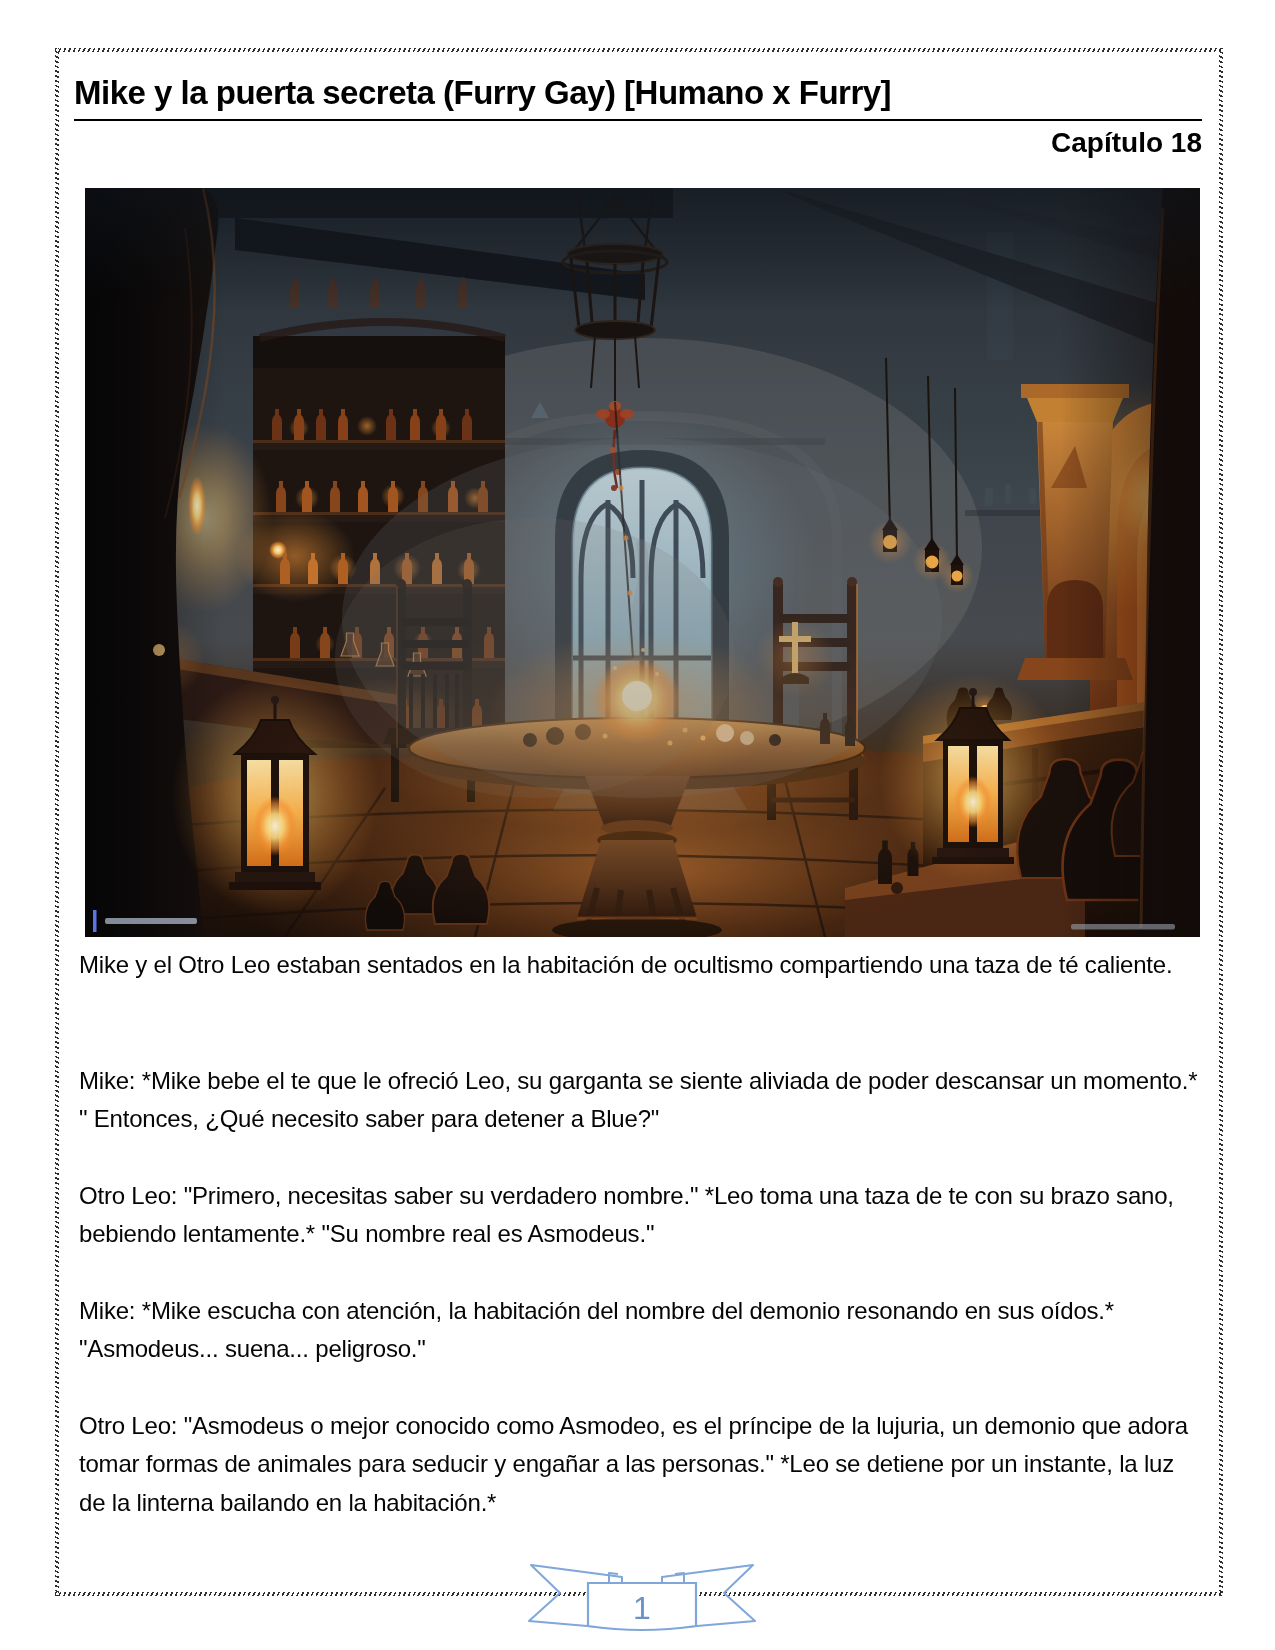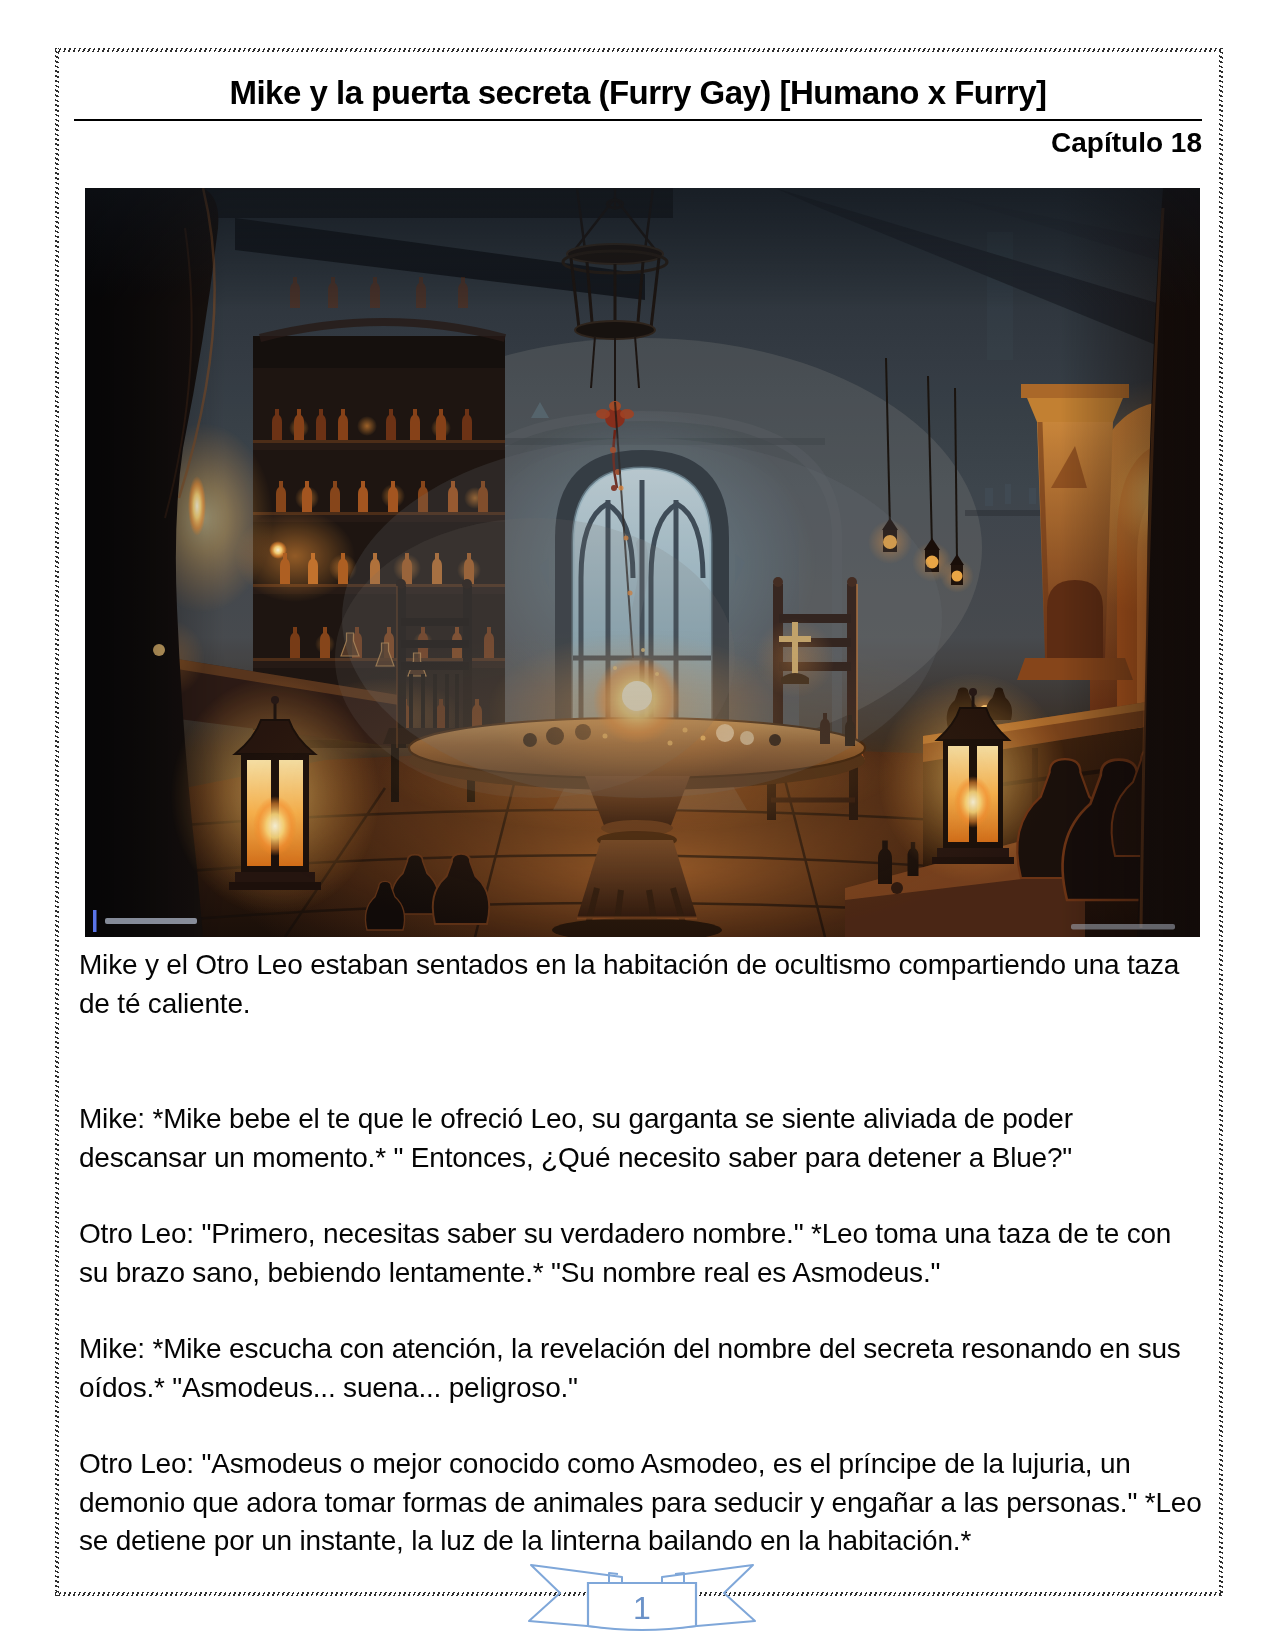--- a/index.html
+++ b/index.html
@@ -6,27 +6,27 @@
   .page{position:relative;width:1275px;height:1650px;background:#ffffff;
         font-family:"Liberation Sans",sans-serif;color:#000;overflow:hidden;}
   
   .hatch{position:absolute;z-index:2;}
   .hatch-h{height:4px;background:repeating-linear-gradient(115deg,#2e2e2e 0 1.6px,transparent 1.6px 4.4px);}
   .hatch-v{width:4px;background:repeating-linear-gradient(25deg,#2e2e2e 0 1.6px,transparent 1.6px 4.4px);}
   .frame-top{left:55px;top:48px;width:1168px;}
   .frame-bottom{left:55px;top:1592px;width:1168px;}
   .frame-left{left:55px;top:48px;height:1548px;}
   .frame-right{left:1219px;top:48px;height:1548px;}
-  .title{position:absolute;left:74px;top:74px;width:1128px;margin:0;text-align:center;
+  .title{position:absolute;left:74px;top:74px;width:1128px;margin:0;text-align:left;
          font-size:33px;font-weight:bold;letter-spacing:-0.5px;}
   .title-rule{position:absolute;left:74px;top:119px;width:1128px;height:2px;background:#000;}
   .chapter{position:absolute;left:74px;top:127px;width:1128px;margin:0;text-align:right;
          font-size:28px;font-weight:bold;}
   .illustration{position:absolute;left:85px;top:188px;width:1115px;height:749px;overflow:hidden;background:#20262c;}
-  .story{position:absolute;left:79px;top:946px;width:1126px;font-size:28px;line-height:38.5px;letter-spacing:-0.2px;color:#050505;}
+  .story{position:absolute;left:79px;top:946px;width:1126px;font-size:24px;line-height:38.5px;letter-spacing:-0.2px;color:#050505;}
   .story p{margin:0 0 38px;}
   .story p.lead{margin-bottom:77px;}
   .ribbon{position:absolute;left:505px;top:1548px;width:280px;height:100px;z-index:3;}
 </style>
 </head>
 <body>
 
 <div class="page">
 
   <div class="hatch hatch-h frame-top"></div>
@@ -568,21 +568,21 @@
       <rect x="20" y="730" width="92" height="6" rx="2" fill="#c8d2e6" opacity=".65"></rect>
     </g>
     <rect x="986" y="736" width="104" height="5.5" rx="2" fill="#9aa0ab" opacity=".6"></rect>
   </svg>
   </div>
 
   <div class="story">
     <p class="lead">Mike y el Otro Leo estaban sentados en la habitación de ocultismo compartiendo una taza de té caliente.</p>
     <p>Mike: *Mike bebe el te que le ofreció Leo, su garganta se siente aliviada de poder descansar un momento.* " Entonces, ¿Qué necesito saber para detener a Blue?"</p>
     <p>Otro Leo: "Primero, necesitas saber su verdadero nombre." *Leo toma una taza de te con su brazo sano, bebiendo lentamente.* "Su nombre real es Asmodeus."</p>
-    <p>Mike: *Mike escucha con atención, la revelación del nombre del secreta resonando en sus oídos.* "Asmodeus... suena... peligroso."</p>
+    <p>Mike: *Mike escucha con atención, la habitación del nombre del demonio resonando en sus oídos.* "Asmodeus... suena... peligroso."</p>
     <p>Otro Leo: "Asmodeus o mejor conocido como Asmodeo, es el príncipe de la lujuria, un demonio que adora tomar formas de animales para seducir y engañar a las personas." *Leo se detiene por un instante, la luz de la linterna bailando en la habitación.*</p>
   </div>
 
   <svg class="ribbon" viewBox="0 0 280 100">
     <g fill="none" stroke="#7fa7d9" stroke-width="2" stroke-linejoin="round">
       <polygon points="117,29 26,17 55,45 24,73 117,81"></polygon>
       <polygon points="157,29 248,17 219,45 250,73 157,81"></polygon>
       <path d="M104,35 L104,25 L113,26"></path>
       <path d="M170,26 L179,25 L179,35"></path>
     </g>

